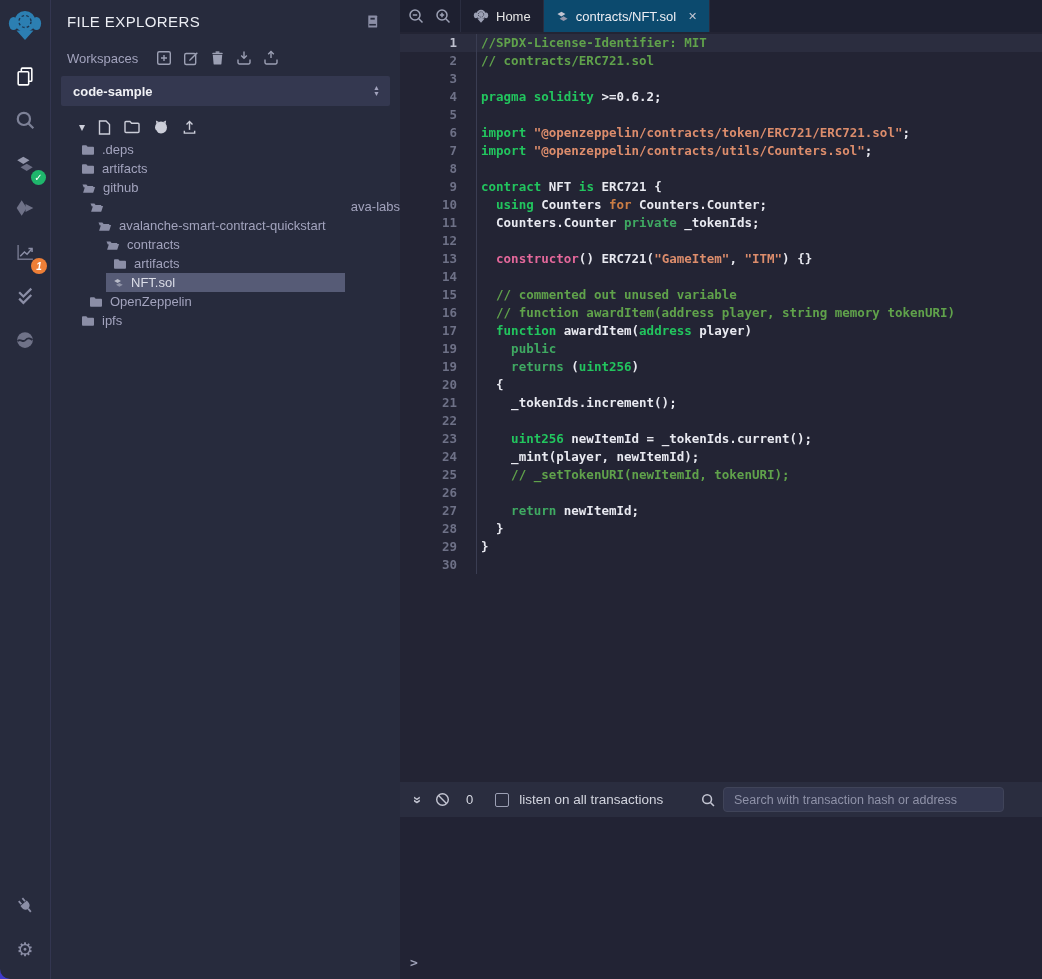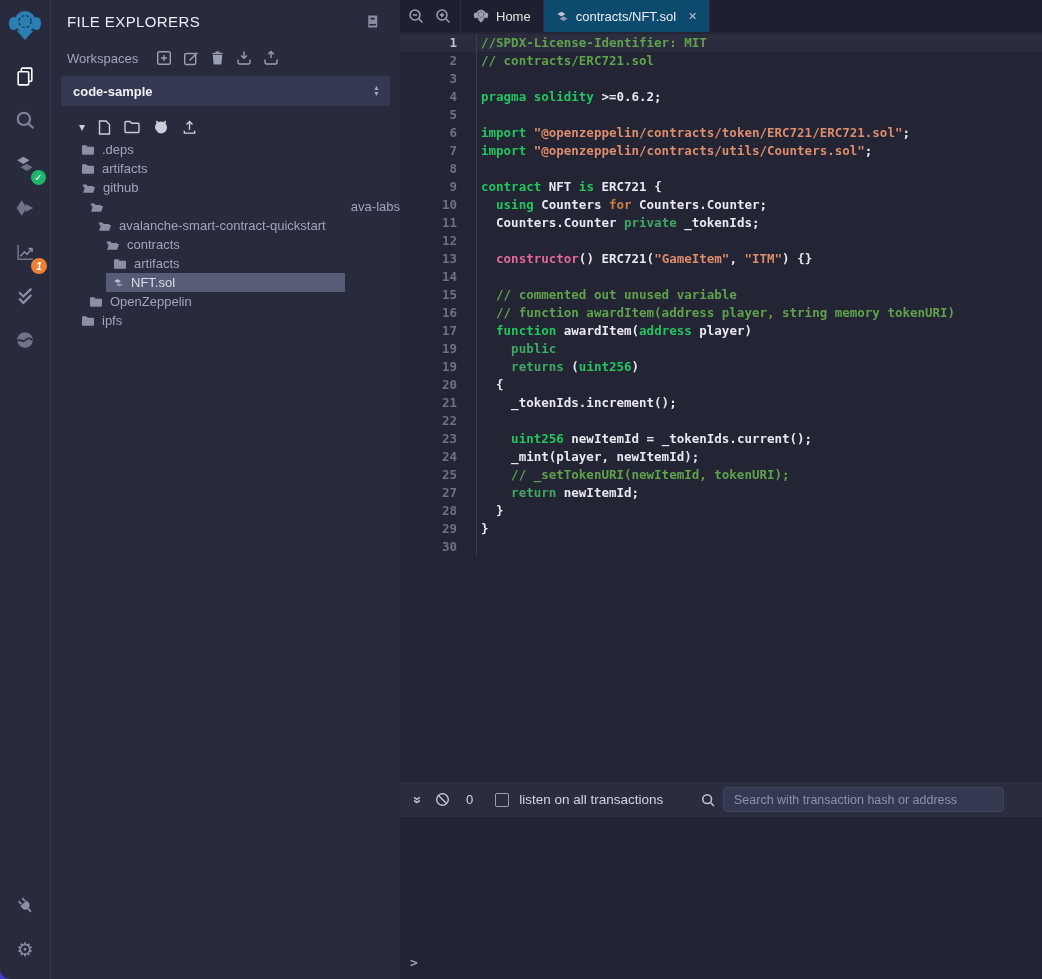--- a/index.html
+++ b/index.html
@@ -393,20 +393,21 @@
         <div class="crow"><span class="ln">16</span><span class="lsep"></span><span class="code"><span class="t-c">  // function awardItem(address player, string memory tokenURI)</span></span></div>
         <div class="crow"><span class="ln">17</span><span class="lsep"></span><span class="code"><span class="t-d">  </span><span class="t-kb">function</span><span class="t-d"> awardItem(</span><span class="t-kb">address</span><span class="t-d"> player)</span></span></div>
         <div class="crow"><span class="ln">19</span><span class="lsep"></span><span class="code"><span class="t-d">    </span><span class="t-kg">public</span></span></div>
         <div class="crow"><span class="ln">19</span><span class="lsep"></span><span class="code"><span class="t-d">    </span><span class="t-kg">returns</span><span class="t-d"> (</span><span class="t-kb">uint256</span><span class="t-d">)</span></span></div>
         <div class="crow"><span class="ln">20</span><span class="lsep"></span><span class="code"><span class="t-d">  {</span></span></div>
         <div class="crow"><span class="ln">21</span><span class="lsep"></span><span class="code"><span class="t-d">    _tokenIds.increment();</span></span></div>
         <div class="crow"><span class="ln">22</span><span class="lsep"></span><span class="code"></span></div>
         <div class="crow"><span class="ln">23</span><span class="lsep"></span><span class="code"><span class="t-d">    </span><span class="t-kb">uint256</span><span class="t-d"> newItemId = _tokenIds.current();</span></span></div>
         <div class="crow"><span class="ln">24</span><span class="lsep"></span><span class="code"><span class="t-d">    _mint(player, newItemId);</span></span></div>
         <div class="crow"><span class="ln">25</span><span class="lsep"></span><span class="code"><span class="t-c">    // _setTokenURI(newItemId, tokenURI);</span></span></div>
+        <div class="crow"><span class="ln">26</span><span class="lsep"></span><span class="code"></span></div>
         <div class="crow"><span class="ln">27</span><span class="lsep"></span><span class="code"><span class="t-d">    </span><span class="t-kg">return</span><span class="t-d"> newItemId;</span></span></div>
         <div class="crow"><span class="ln">28</span><span class="lsep"></span><span class="code"><span class="t-d">  }</span></span></div>
         <div class="crow"><span class="ln">29</span><span class="lsep"></span><span class="code"><span class="t-d">}</span></span></div>
         <div class="crow"><span class="ln">30</span><span class="lsep"></span><span class="code"></span></div>
       </div>
 
     <div class="terminal">
       <div class="term-bar">
         <span class="term-icon">
           <span class="dbl-chevron">»</span>

